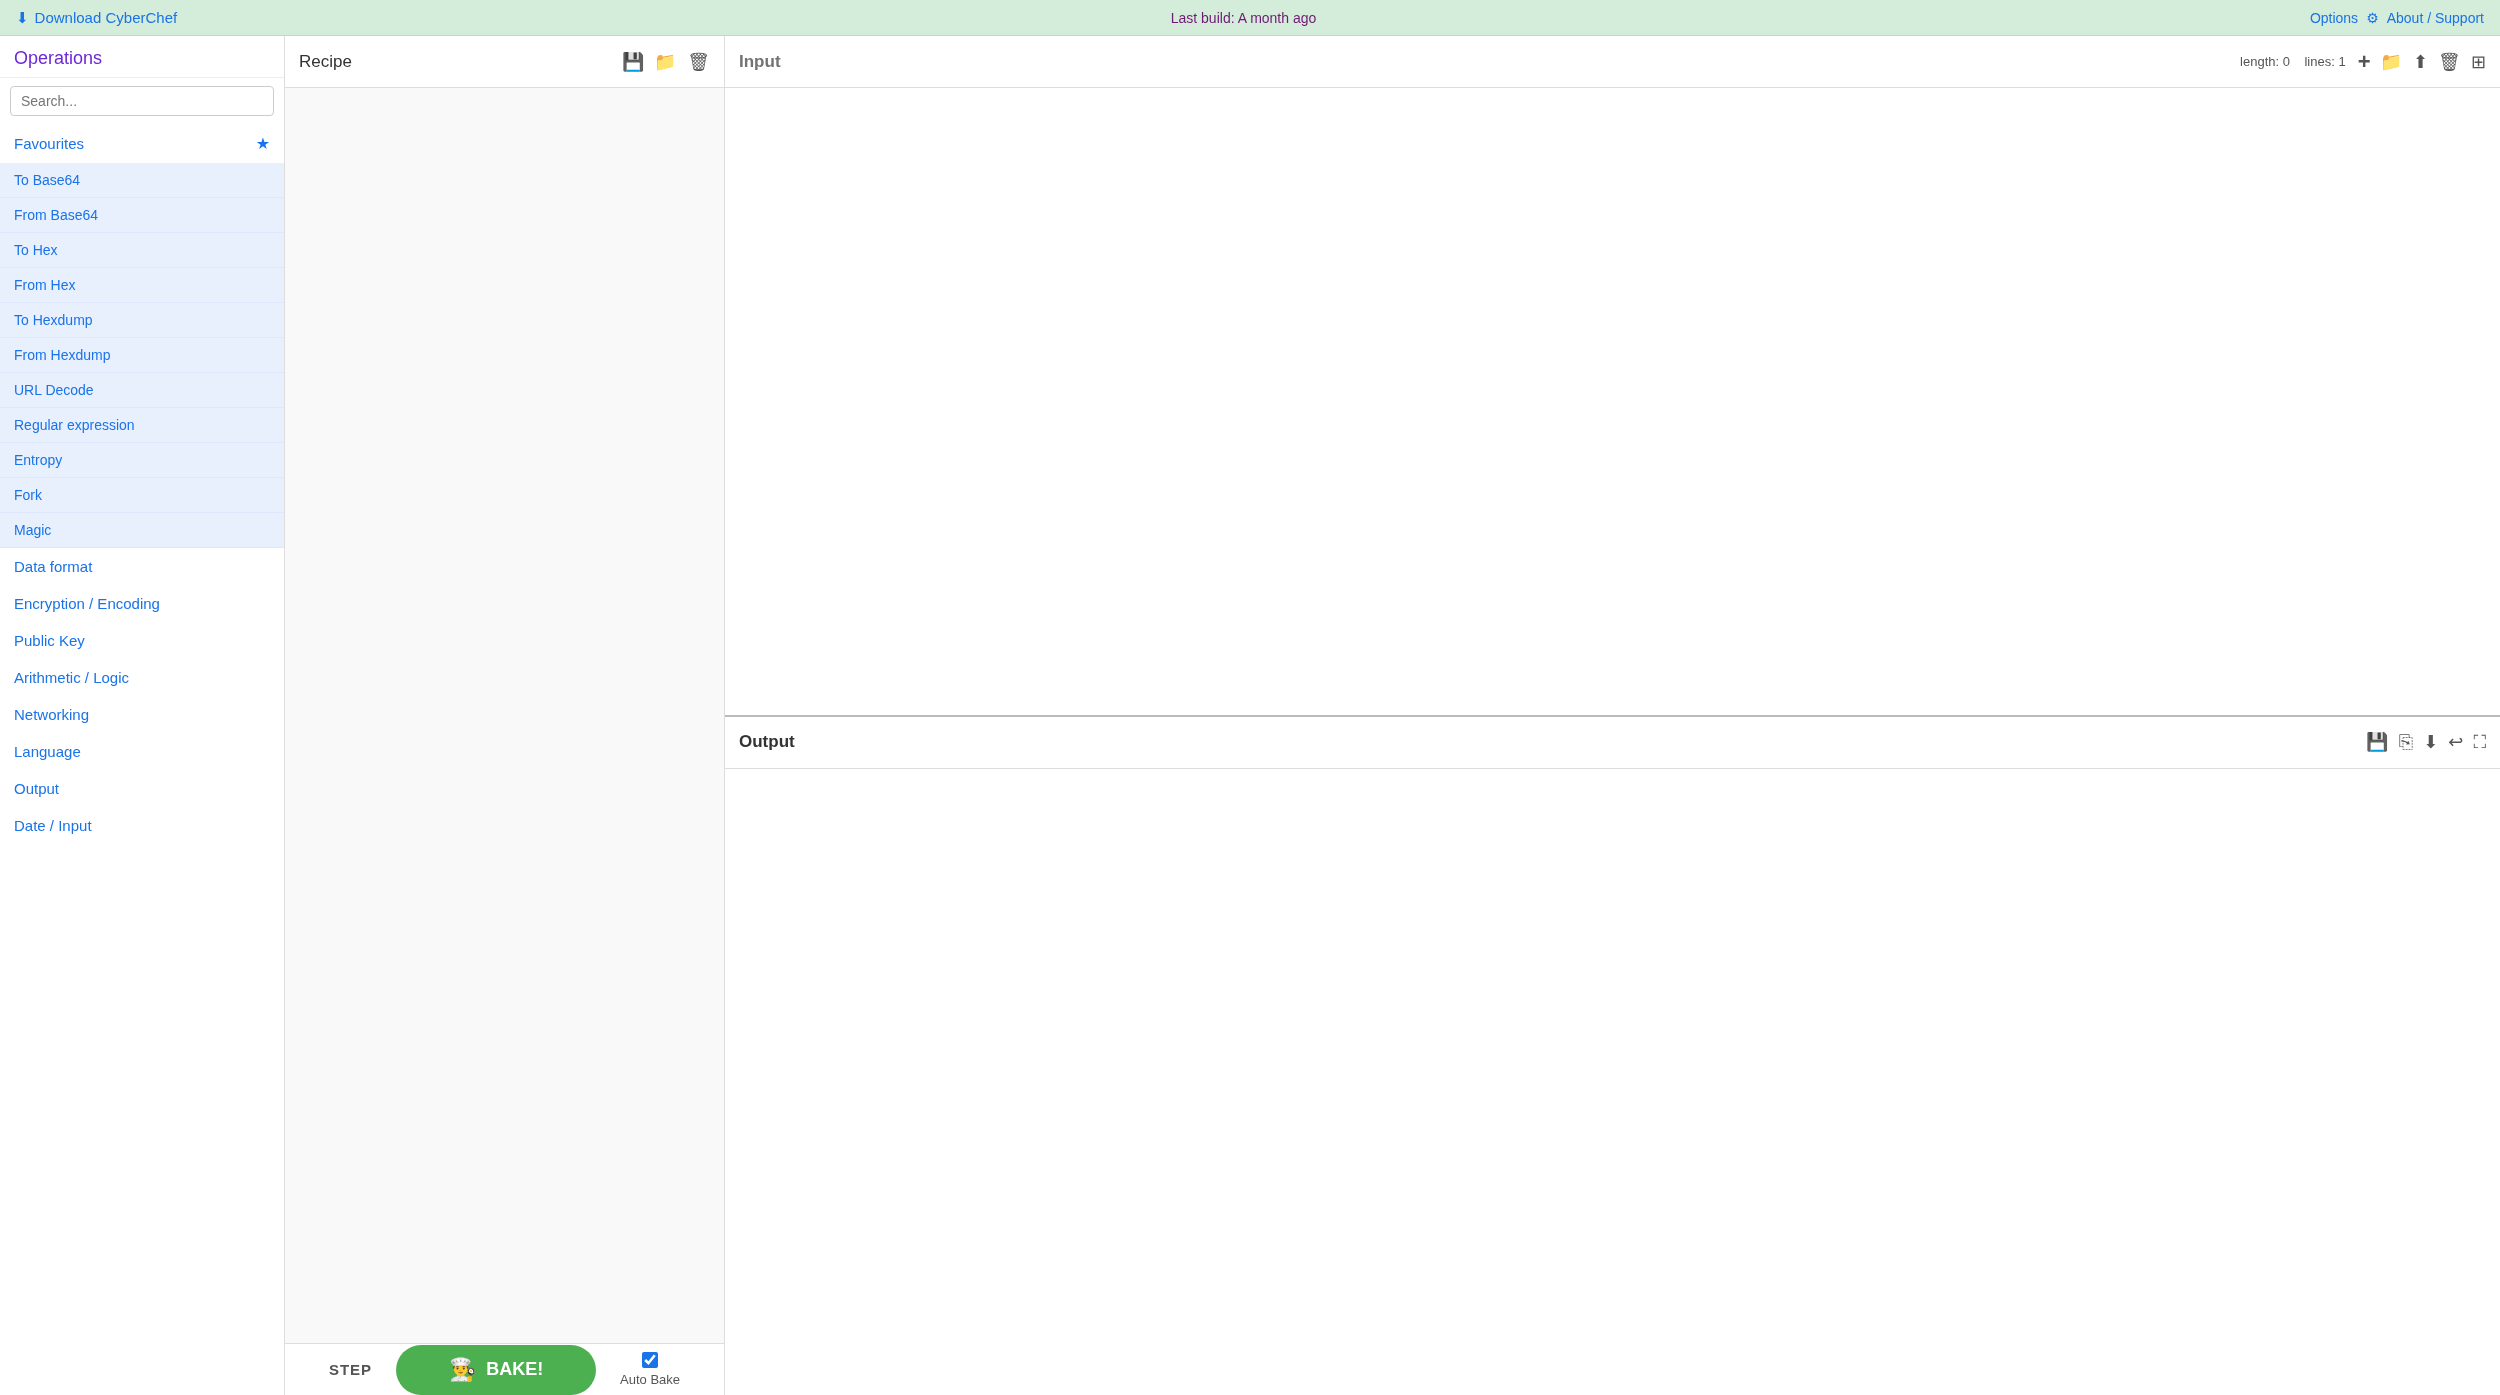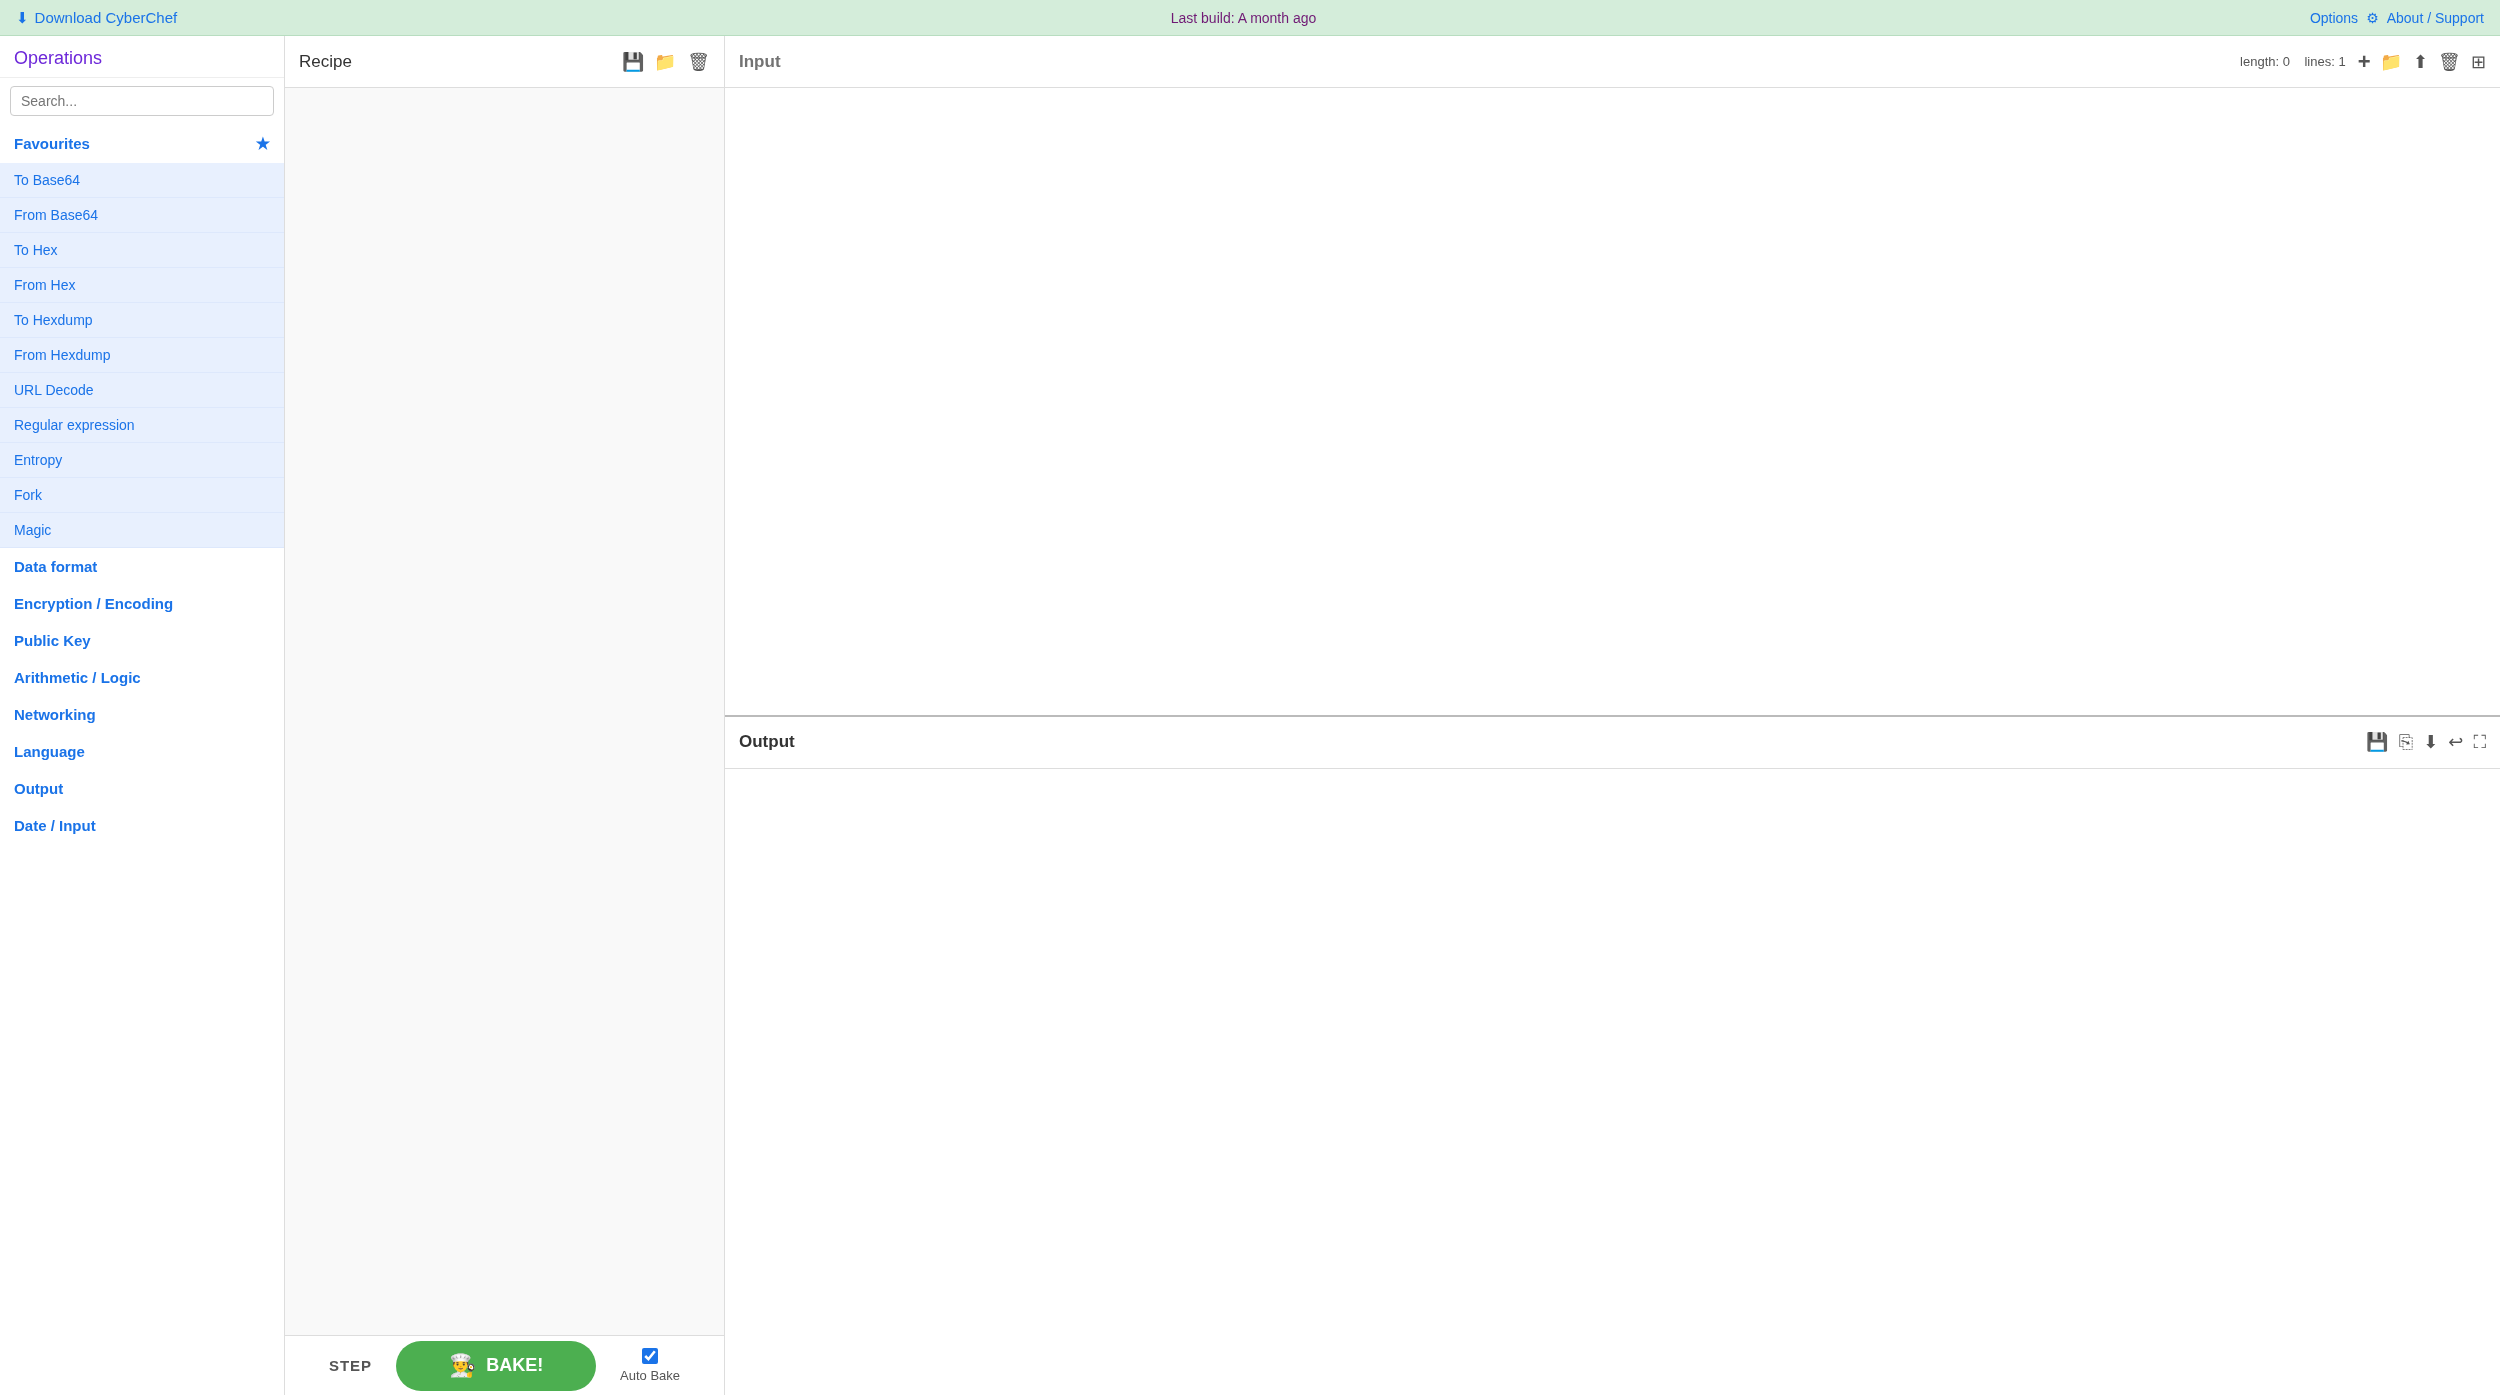--- a/index.html
+++ b/index.html
@@ -51,21 +51,21 @@
       width: calc(100% - 20px);
       outline: none;
       color: #999;
     }
     #sidebar-list {
       overflow-y: auto;
       flex: 1;
     }
     .sidebar-category {
       padding: 10px 14px;
-      font-weight: bold;
+      font-weight: normal;
       color: #1a73e8;
       font-size: 15px;
       cursor: pointer;
       display: flex;
       align-items: center;
       justify-content: space-between;
     }
     .sidebar-category .star-icon { color: #1a73e8; font-size: 16px; }
     .sidebar-item {
       padding: 9px 14px;
@@ -108,21 +108,21 @@
 
     
     #bottom-bar {
       display: flex;
       align-items: center;
       justify-content: center;
       gap: 24px;
       padding: 10px 14px;
       background: #fff;
       border-top: 1px solid #ddd;
-      height: 60px;
+      height: 52px;
     }
     #step-btn {
       font-size: 15px;
       color: #555;
       font-weight: bold;
       background: none;
       border: none;
       cursor: pointer;
       letter-spacing: 1px;
     }

